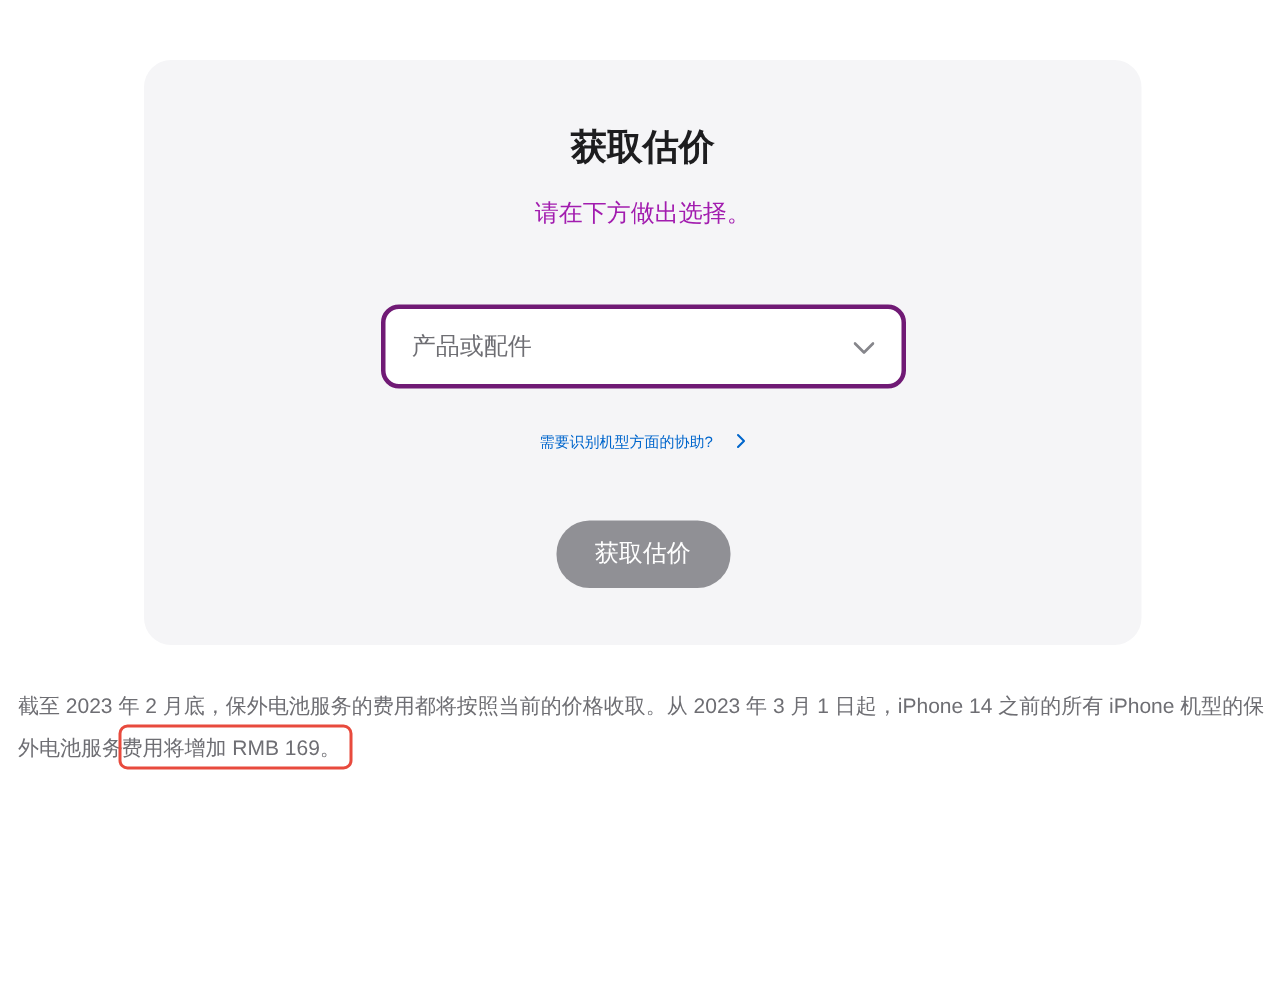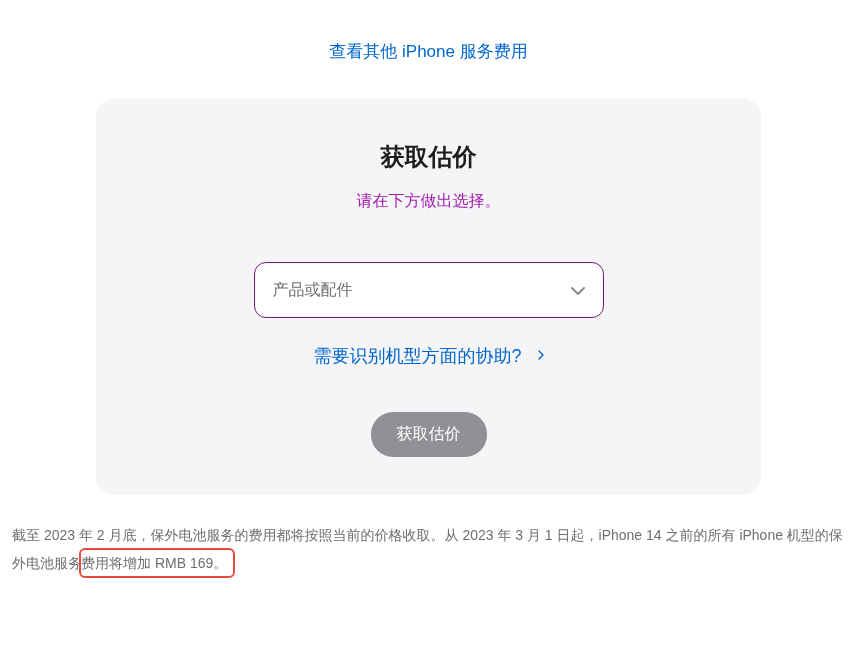--- a/index.html
+++ b/index.html
@@ -46,21 +46,21 @@
     }
     .select-wrap {
       width: 350px;
       margin-bottom: 20px;
       position: relative;
     }
     .select-box {
       width: 100%;
       height: 56px;
       background: #fff;
-      border: 1px solid #701a75;
+      border: 3px solid #701a75;
       border-radius: 12px;
       display: flex;
       align-items: center;
       justify-content: space-between;
       padding: 0 18px;
       cursor: pointer;
     }
     .select-placeholder {
       color: #6e6e73;
       font-size: 16px;
@@ -69,21 +69,21 @@
       color: #86868b;
       font-size: 14px;
     }
     .help-link {
       margin-top: 6px;
       margin-bottom: 44px;
     }
     .help-link a {
       color: #0066cc;
       text-decoration: none;
-      font-size: 18px;
+      font-size: 10px;
       display: inline-flex;
       align-items: center;
       gap: 16px;
     }
     .help-chevron {
       font-size: 11px;
     }
     .submit-btn {
       background: #86868b;
       color: #fff;
@@ -113,23 +113,20 @@
       border-radius: 6px;
       padding: 1px 6px 1px 0;
       margin-left: -3px;
       color: #6e6e73;
     }
   </style>
 </head>
 <body>
 
 <div class="container">
-  <div class="top-link">
-    <a href="#">查看其他 iPhone 服务费用</a>
-  </div>
 
   <div class="card">
     <div class="card-title">获取估价</div>
     <div class="card-subtitle">请在下方做出选择。</div>
 
     <div class="select-wrap">
       <div class="select-box">
         <span class="select-placeholder">产品或配件</span>
         <span class="chevron">
           <svg width="14" height="8" viewBox="0 0 14 8" fill="none">

